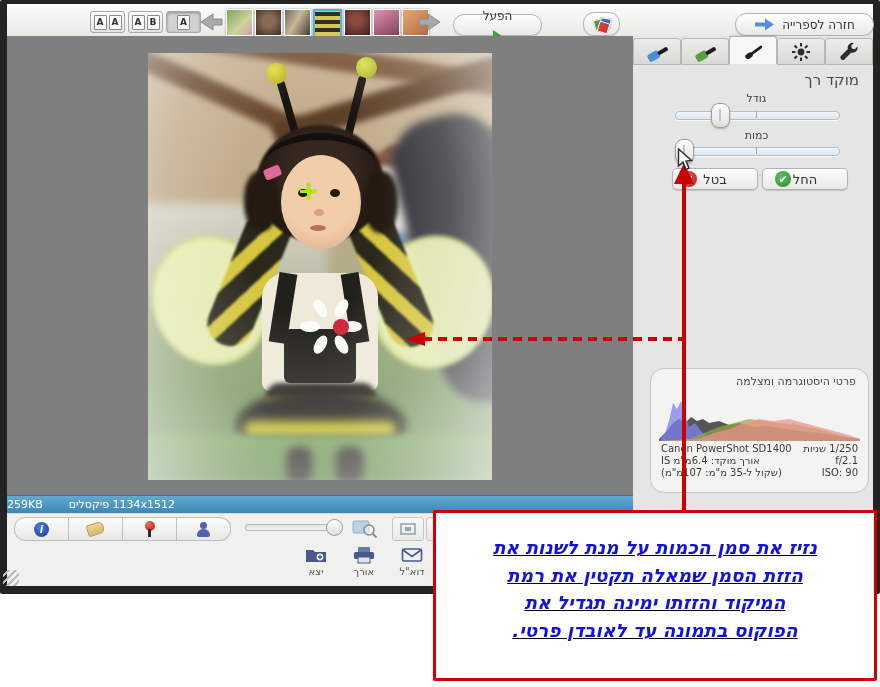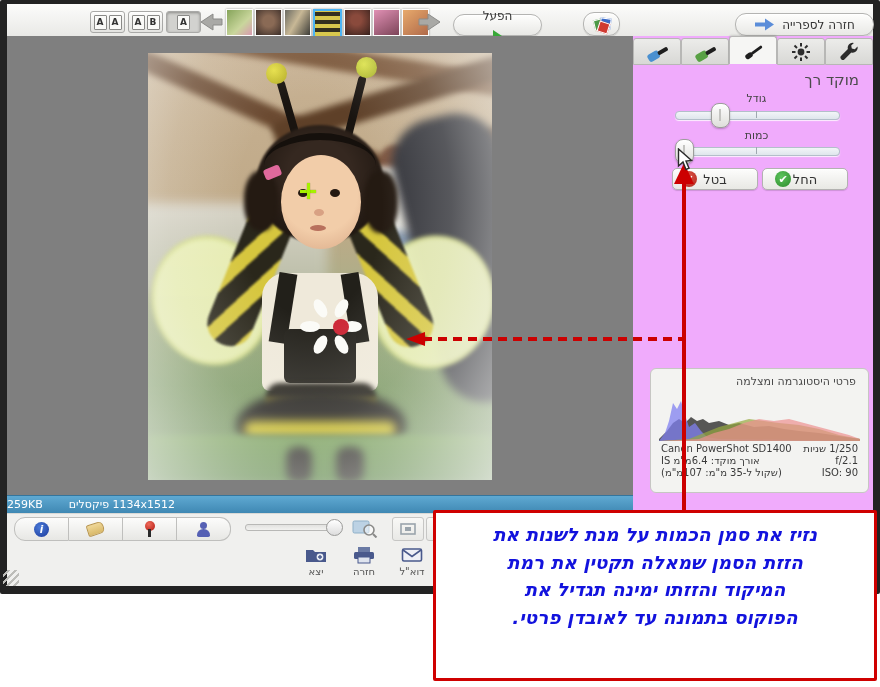--- a/index.html
+++ b/index.html
@@ -20,34 +20,34 @@
   .pill{display:flex;align-items:center;justify-content:center;gap:7px;border:1px solid #b4b4b2;border-radius:11px;background:linear-gradient(#fefefd,#e8e8e5);box-shadow:0 1px 1px rgba(255,255,255,.9) inset,0 1px 1px rgba(0,0,0,.12);font-size:12px;color:#333;}
   .playtri{width:0;height:0;border-left:9px solid #37a837;border-top:6px solid transparent;border-bottom:6px solid transparent;}
   
   #canvas{left:7px;top:36px;width:626px;height:459px;background:#7f7f7f;overflow:hidden;}
   #photo{left:141px;top:17px;width:344px;height:427px;overflow:hidden;background:linear-gradient(180deg,#c7b193 0%,#bfa987 40%,#a8b089 58%,#7e9a66 78%,#668a52 100%);}
   #photo .abs{position:absolute;}
   .vignette{left:0;top:0;width:100%;height:100%;background:radial-gradient(ellipse at 47% 36%,rgba(255,255,255,0) 28%,rgba(252,252,250,.18) 55%,rgba(248,248,246,.55) 82%,rgba(246,246,244,.78) 100%);}
   
   #bluebar{left:7px;top:495px;width:626px;height:18px;background:linear-gradient(#5fa9d2,#3f88b3);border-top:1px solid #34759c;color:#fff;font-size:11px;display:flex;align-items:center;justify-content:flex-end;}
   
-  #panel{left:633px;top:36px;width:240px;height:477px;background:#f0abfc;}
+  #panel{left:633px;top:36px;width:240px;height:477px;background:#e5e5e5;}
   #tabbar{left:0;top:0;width:240px;height:27px;display:flex;}
   .tab{width:48px;height:25px;margin-top:2px;border:1px solid #b7b7b5;border-bottom:1px solid #b7b7b5;background:linear-gradient(#ececea,#d8d8d5);display:flex;align-items:center;justify-content:center;border-radius:3px 3px 0 0;}
   .tab.active{height:27px;margin-top:0;background:#f6f6f4;border-bottom:none;box-shadow:0 -1px 2px rgba(0,0,0,.12);}
   .ptitle{font-size:15px;color:#4a4a4a;}
   .slabel{font-size:11px;color:#444;}
   .track{height:7px;border:1px solid #b3bfca;border-radius:4px;background:linear-gradient(#f2f5f8,#dfe6ec);box-shadow:0 1px 1px rgba(255,255,255,.8);}
   .tick{width:1px;height:7px;background:#9fa8b0;}
   .sthumb{width:17px;height:23px;border:1px solid #9d9d9b;border-radius:8px;background:linear-gradient(#ffffff,#dededa);box-shadow:0 1px 2px rgba(0,0,0,.25);}
   .sthumb:after{content:"";position:absolute;left:7px;top:5px;width:2px;height:12px;background:#c3c3c0;}
   .pbtn{display:flex;align-items:center;justify-content:center;border:1px solid #b2b2b0;border-radius:5px;background:linear-gradient(#fdfdfc,#e8e8e4);box-shadow:0 1px 1px rgba(255,255,255,.9) inset,0 1px 1px rgba(0,0,0,.15);font-size:13px;color:#333;position:absolute;}
   .circ-ic{width:16px;height:16px;border-radius:50%;display:flex;align-items:center;justify-content:center;color:#fff;font-size:11px;font-weight:bold;position:absolute;top:2px;}
   
-  #histo{left:17px;top:332px;width:217px;height:123px;background:#f3f3f1;border:1px solid #c6c6c3;border-radius:6px;}
+  #histo{left:17px;top:332px;width:217px;height:123px;background:#f3f3f1;border:1px solid #c6c6c3;border-radius:14px;}
   .htitle{font-size:11px;color:#4a4a4a;}
   .hrow{display:flex;justify-content:space-between;font-size:10px;color:#3a3a3a;direction:rtl;padding:0 10px;line-height:12px;}
   
   #botbar{left:7px;top:513px;width:866px;height:72px;background:#f0f0ee;border-top:1px solid #d9d9d6;}
   .grpbtn{width:53px;height:22px;border:1px solid #bfbfbd;border-left:none;background:linear-gradient(#fcfcfb,#e7e7e4);display:flex;align-items:center;justify-content:center;}
   .grpbtn:first-child{border-left:1px solid #bfbfbd;border-radius:11px 0 0 11px;}
   .grpbtn:last-child{border-radius:0 11px 11px 0;}
   .actlbl{font-size:10px;color:#555;text-align:center;margin-top:2px;}
   .smallbtn{width:30px;height:22px;border:1px solid #c6c6c4;border-radius:3px;background:linear-gradient(#f8f8f6,#e9e9e6);display:flex;align-items:center;justify-content:center;}
   #grip{left:3px;top:570px;width:16px;height:16px;background:repeating-linear-gradient(135deg,transparent 0 3px,#bdbdb9 3px 5px);}
@@ -348,35 +348,35 @@
           <path d="M16 9 v4 M14 11 h4" stroke="#49598c" stroke-width="1.4"></path>
       </svg>
       <div class="actlbl rtl">יצא</div>
     </div>
     <div style="width:40px;">
       <svg width="24" height="18" viewBox="0 0 24 18" style="display:block;margin:0 auto;">
         <rect x="6" y="1" width="12" height="5" fill="#6a7aa4"></rect>
         <rect x="2" y="6" width="20" height="7" rx="1.5" fill="#49598c"></rect>
         <rect x="6" y="11" width="12" height="6" fill="#dfe4ee" stroke="#49598c"></rect>
       </svg>
-      <div class="actlbl rtl">חזרה</div>
+      <div class="actlbl rtl">אורך</div>
     </div>
     <div style="width:40px;">
       <svg width="22" height="18" viewBox="0 0 22 16" style="display:block;margin:0 auto;">
         <rect x="1.5" y="2" width="19" height="12" rx="1.5" fill="#eef0f6" stroke="#49598c" stroke-width="1.6"></rect>
         <path d="M2 3 L11 9.5 L20 3" fill="none" stroke="#49598c" stroke-width="1.6"></path>
       </svg>
       <div class="actlbl rtl">דוא"ל</div>
     </div>
   </div>
 
   <div id="grip" class="abs"></div>
 
   <div id="callout" class="abs">
-    <div style="padding-top:8px;">
+    <div style="padding-top:21px;text-decoration:underline;">
       <div class="line">נזיז את סמן הכמות על מנת לשנות את</div>
       <div class="line">הזזת הסמן שמאלה תקטין את רמת</div>
       <div class="line">המיקוד והזזתו ימינה תגדיל את</div>
       <div class="line">הפוקוס בתמונה עד לאובדן פרטי.</div>
     </div>
   </div>
 
   <div class="abs redline" style="left:682px;top:182px;width:4px;height:328px;"></div>
   <div class="abs" style="left:674px;top:163px;width:0;height:0;border-left:10px solid transparent;border-right:10px solid transparent;border-bottom:21px solid #cc0000;z-index:70;"></div>
   <div class="abs dash" style="left:423px;top:337px;width:263px;"></div>

